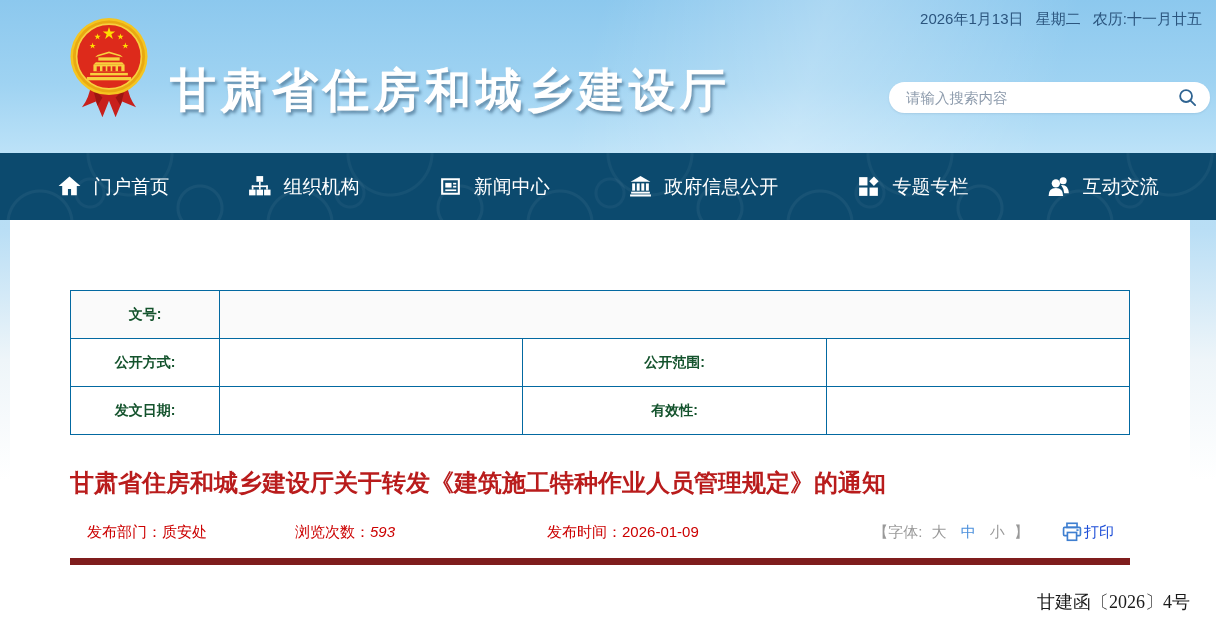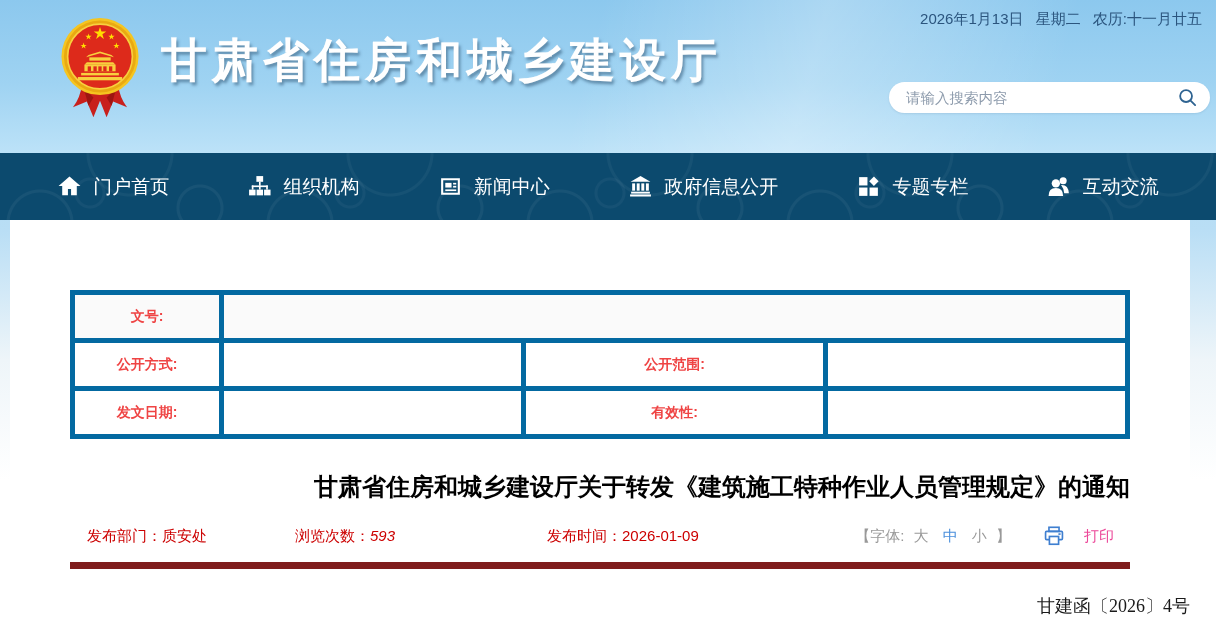--- a/index.html
+++ b/index.html
@@ -17,21 +17,21 @@
       linear-gradient(105deg, rgba(255,255,255,0) 48%, rgba(255,255,255,0.28) 66%, rgba(255,255,255,0) 86%),
       linear-gradient(180deg, #8cc8ee 0%, #9fd3f2 55%, #bce2f8 100%);
   }
   .date-line {
     position: absolute;
     top: 10px; right: 14px;
     font-size: 15px;
     color: #2b557e;
     word-spacing: 8px;
   }
-  .brand { position: absolute; left: 59px; top: 14px; display: flex; align-items: flex-start; }
+  .brand { position: absolute; left: 68px; top: 14px; display: flex; align-items: flex-end; }
   .emblem { width: 82px; height: 108px; flex: 0 0 auto; }
   .brand-titles { margin-left: 20px; padding-top: 16px; }
   .site-title {
     font-size: 46px;
     font-weight: bold;
     color: #ffffff;
     letter-spacing: 5px;
     text-shadow: 2px 3px 3px rgba(47, 86, 117, 0.55), 0 0 1px rgba(255,255,255,0.6);
     white-space: nowrap;
   }
@@ -98,60 +98,60 @@
     height: 399px;
     padding-top: 70px;
   }
   .info-table {
     width: 1060px;
     margin: 0 auto;
     border-collapse: collapse;
     table-layout: fixed;
   }
   .info-table td {
-    border: 5px solid #0369a1;
+    border: 1px solid #0369a1;
     height: 48px;
     font-size: 14px;
-    color: #ef4444;
+    color: #14532d;
     background: #ffffff;
   }
   .info-table td.lbl { font-weight: bold; text-align: center; }
   .info-table tr.shaded td { background: #fafafa; }
   .col-l1 { width: 149px; } .col-v1 { width: 366px; }
   .col-l2 { width: 152px; } .col-v2 { width: 393px; }
 
   .article-title {
     width: 1060px;
     margin: 32px auto 0;
-    text-align: right;
+    text-align: left;
     font-size: 24px;
     font-weight: bold;
-    color: #000000;
+    color: #b91c1c;
   }
   .meta-row {
     width: 1060px;
     margin: 22px auto 0;
     display: flex;
     align-items: center;
     font-size: 15px;
     padding: 0 16px 15px 17px;
     border-bottom: 7px solid #7f1d1d;
   }
   .meta-red { color: #cc0000; }
   .meta-item { white-space: nowrap; }
   .meta-views { margin-left: 88px; }
   .meta-time { margin-left: 152px; }
   .views-num { font-style: italic; }
   .font-widget { margin-left: auto; color: #999999; white-space: nowrap; }
   .font-size-opt { margin: 0 5px; cursor: pointer; color: #999999; }
   .font-size-opt.active { color: #4a8fdc; }
   .print-btn {
     margin-left: 32px;
-    display: flex; align-items: center; gap: 19px;
-    color: #ec4899; cursor: pointer; white-space: nowrap;
+    display: flex; align-items: center; gap: 1px;
+    color: #1d4ed8; cursor: pointer; white-space: nowrap;
   }
   .print-btn svg { width: 22px; height: 22px; }
   .doc-number {
     margin-top: 25px;
     text-align: right;
     font-size: 18px;
     color: #1a1a1a;
     font-family: "Liberation Serif", "DejaVu Serif", serif;
     word-spacing: 2px;
   }

